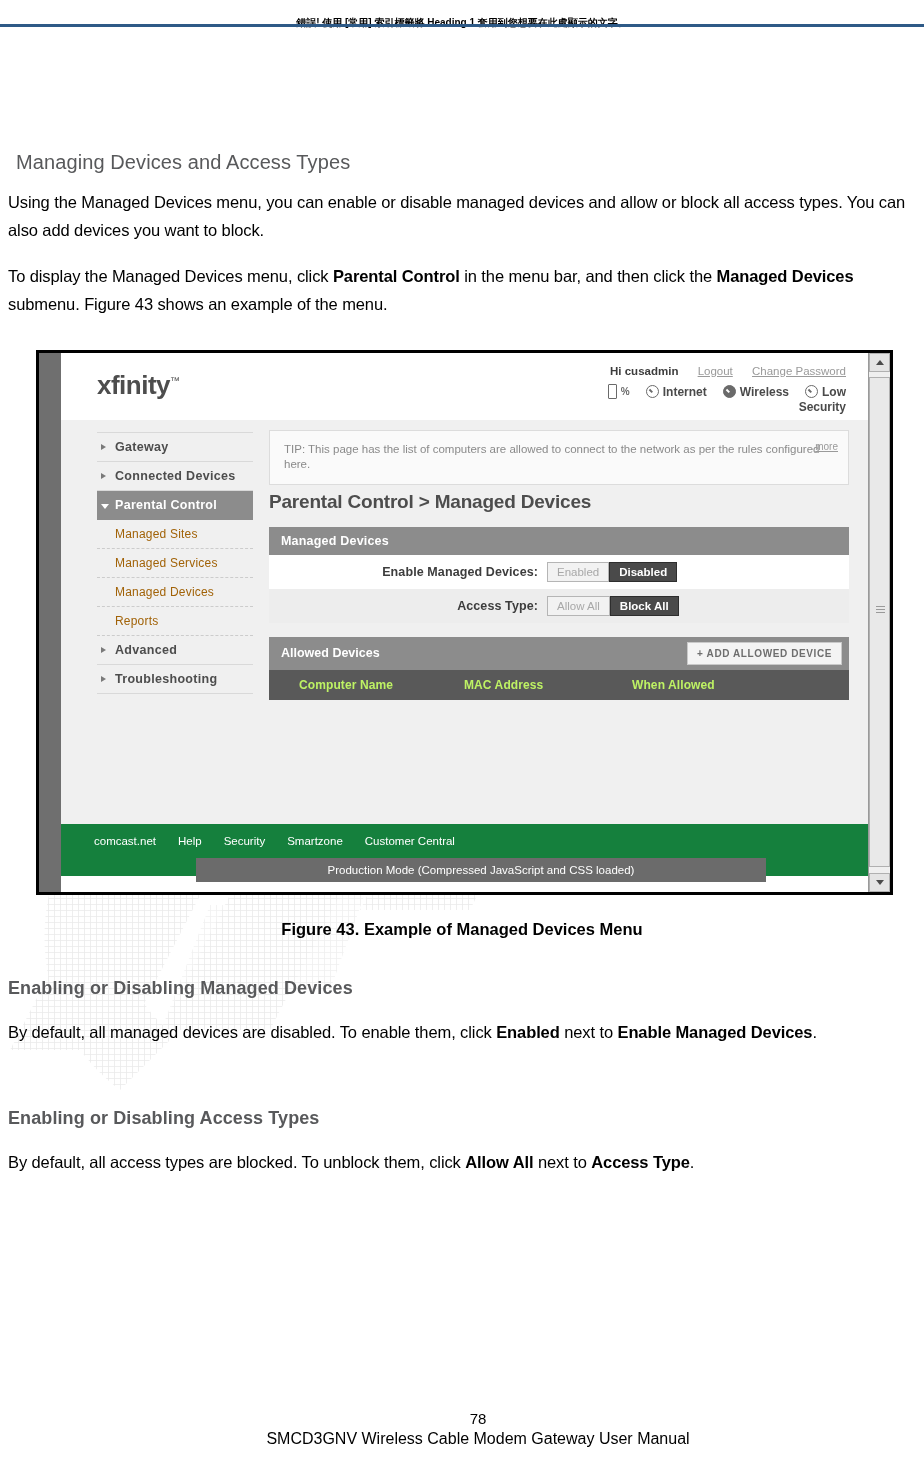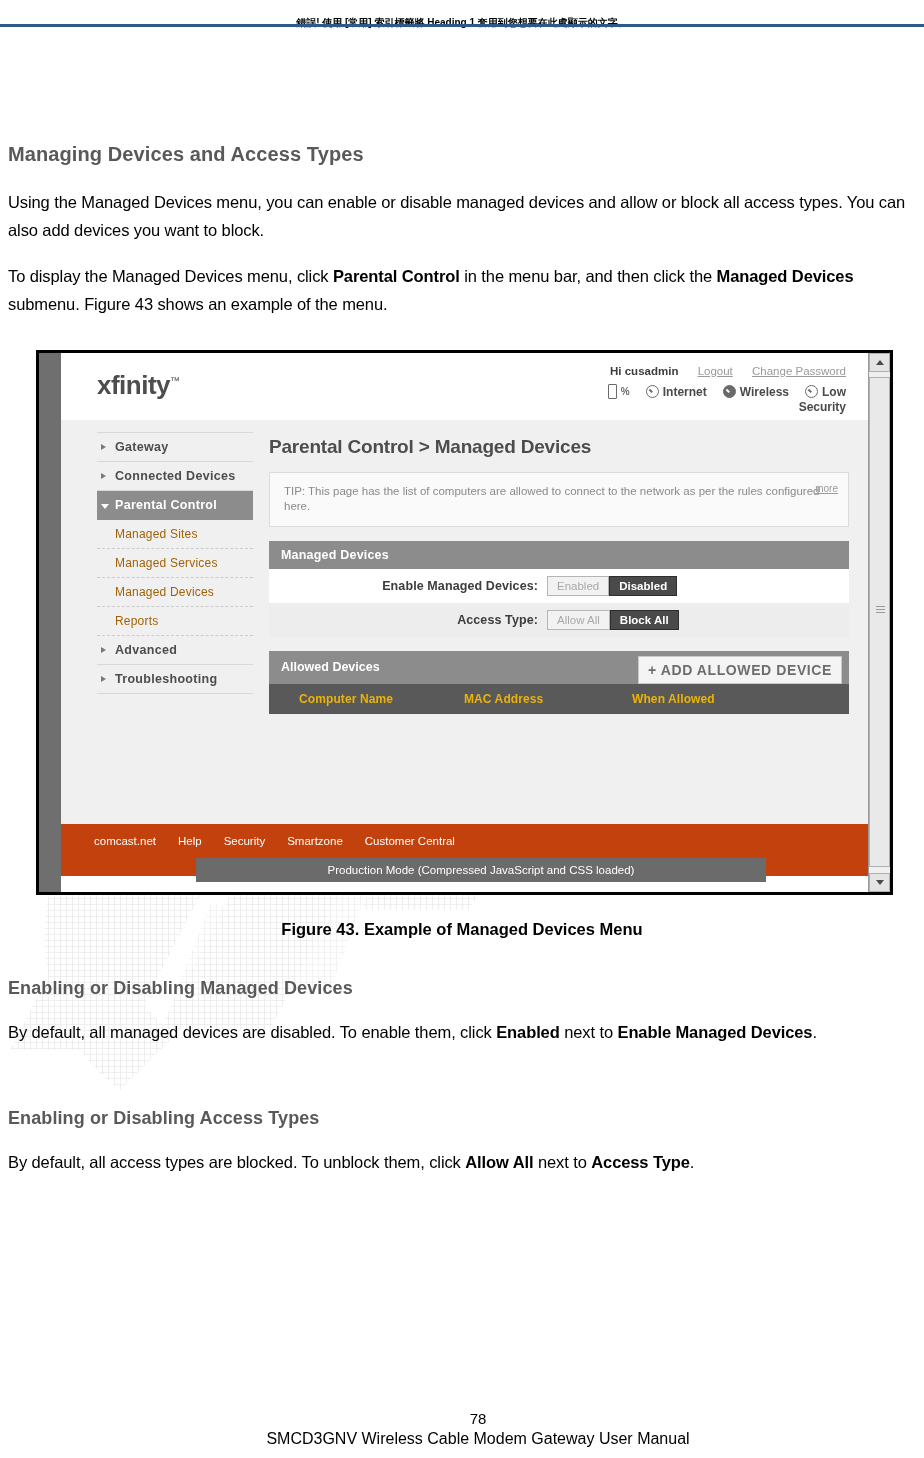--- a/index.html
+++ b/index.html
@@ -49,23 +49,23 @@
 
   
   #content {
     position: relative;
     z-index: 2;
     padding: 0 14px 0 8px;
   }
 
   h2.section-title {
     font-size: 20px;
-    font-weight: bold;
+    font-weight: normal;
     color: #58595b;
-    margin: 0;
+    margin: 8px;
     padding: 0;
     position: absolute;
     left: 8px;
     top: 113px;
     letter-spacing: 0.1px;
   }
 
   p.body-text {
     position: absolute;
     font-size: 16.5px;
@@ -337,44 +337,44 @@
     position: relative;
     box-sizing: border-box;
     height: 33px;
   }
   #add-device-btn {
     position: absolute;
     right: 7px; top: 5px;
     background: #f4f4f4;
     border: 1px solid #c9c9c9;
     color: #6e6e6e;
-    font-size: 14px;
+    font-size: 10px;
     font-weight: bold;
     padding: 5px 9px;
     letter-spacing: 0.6px;
   }
   #table-head {
     background: #595959;
     display: flex;
-    color: #eab308;
+    color: #bef264;
     font-size: 12px;
     font-weight: bold;
     padding: 8px 0;
     letter-spacing: 0.1px;
   }
   #table-head .c1 { width: 195px; padding-left: 30px; box-sizing: border-box; }
   #table-head .c2 { width: 168px; }
   #table-head .c3 { width: 180px; }
 
   
   #app-footer {
     position: absolute;
     left: 22px; top: 471px;
     width: 807px; height: 52px;
-    background: #c2410c;
+    background: #15803d;
   }
   #footer-links {
     position: absolute;
     left: 33px; top: 11px;
     font-size: 11.5px;
     color: #ffffff;
     display: flex;
     gap: 22px;
   }
   #prod-mode {
@@ -548,26 +548,26 @@
               <span class="arrow"></span>
               <span>Advanced</span>
             </div>
             <div class="nav-top">
               <span class="arrow"></span>
               <span>Troubleshooting</span>
             </div>
           </div>
 
           <div id="main-col">
-            <div id="page-heading">Parental Control &gt; Managed Devices</div>
-
             <div id="tip-box">
               <span>TIP: This page has the list of computers are allowed to connect to the network as per the rules configured here.</span>
               <a id="tip-more" href="#">more</a>
             </div>
+
+            <div id="page-heading">Parental Control &gt; Managed Devices</div>
 
             <div class="panel">
               <div class="panel-head">Managed Devices</div>
               <div class="row-white">
                 <div class="row-label">Enable Managed Devices:</div>
                 <div class="toggle-group">
                   <div class="tgl">Enabled</div>
                   <div class="tgl on">Disabled</div>
                 </div>
               </div>

